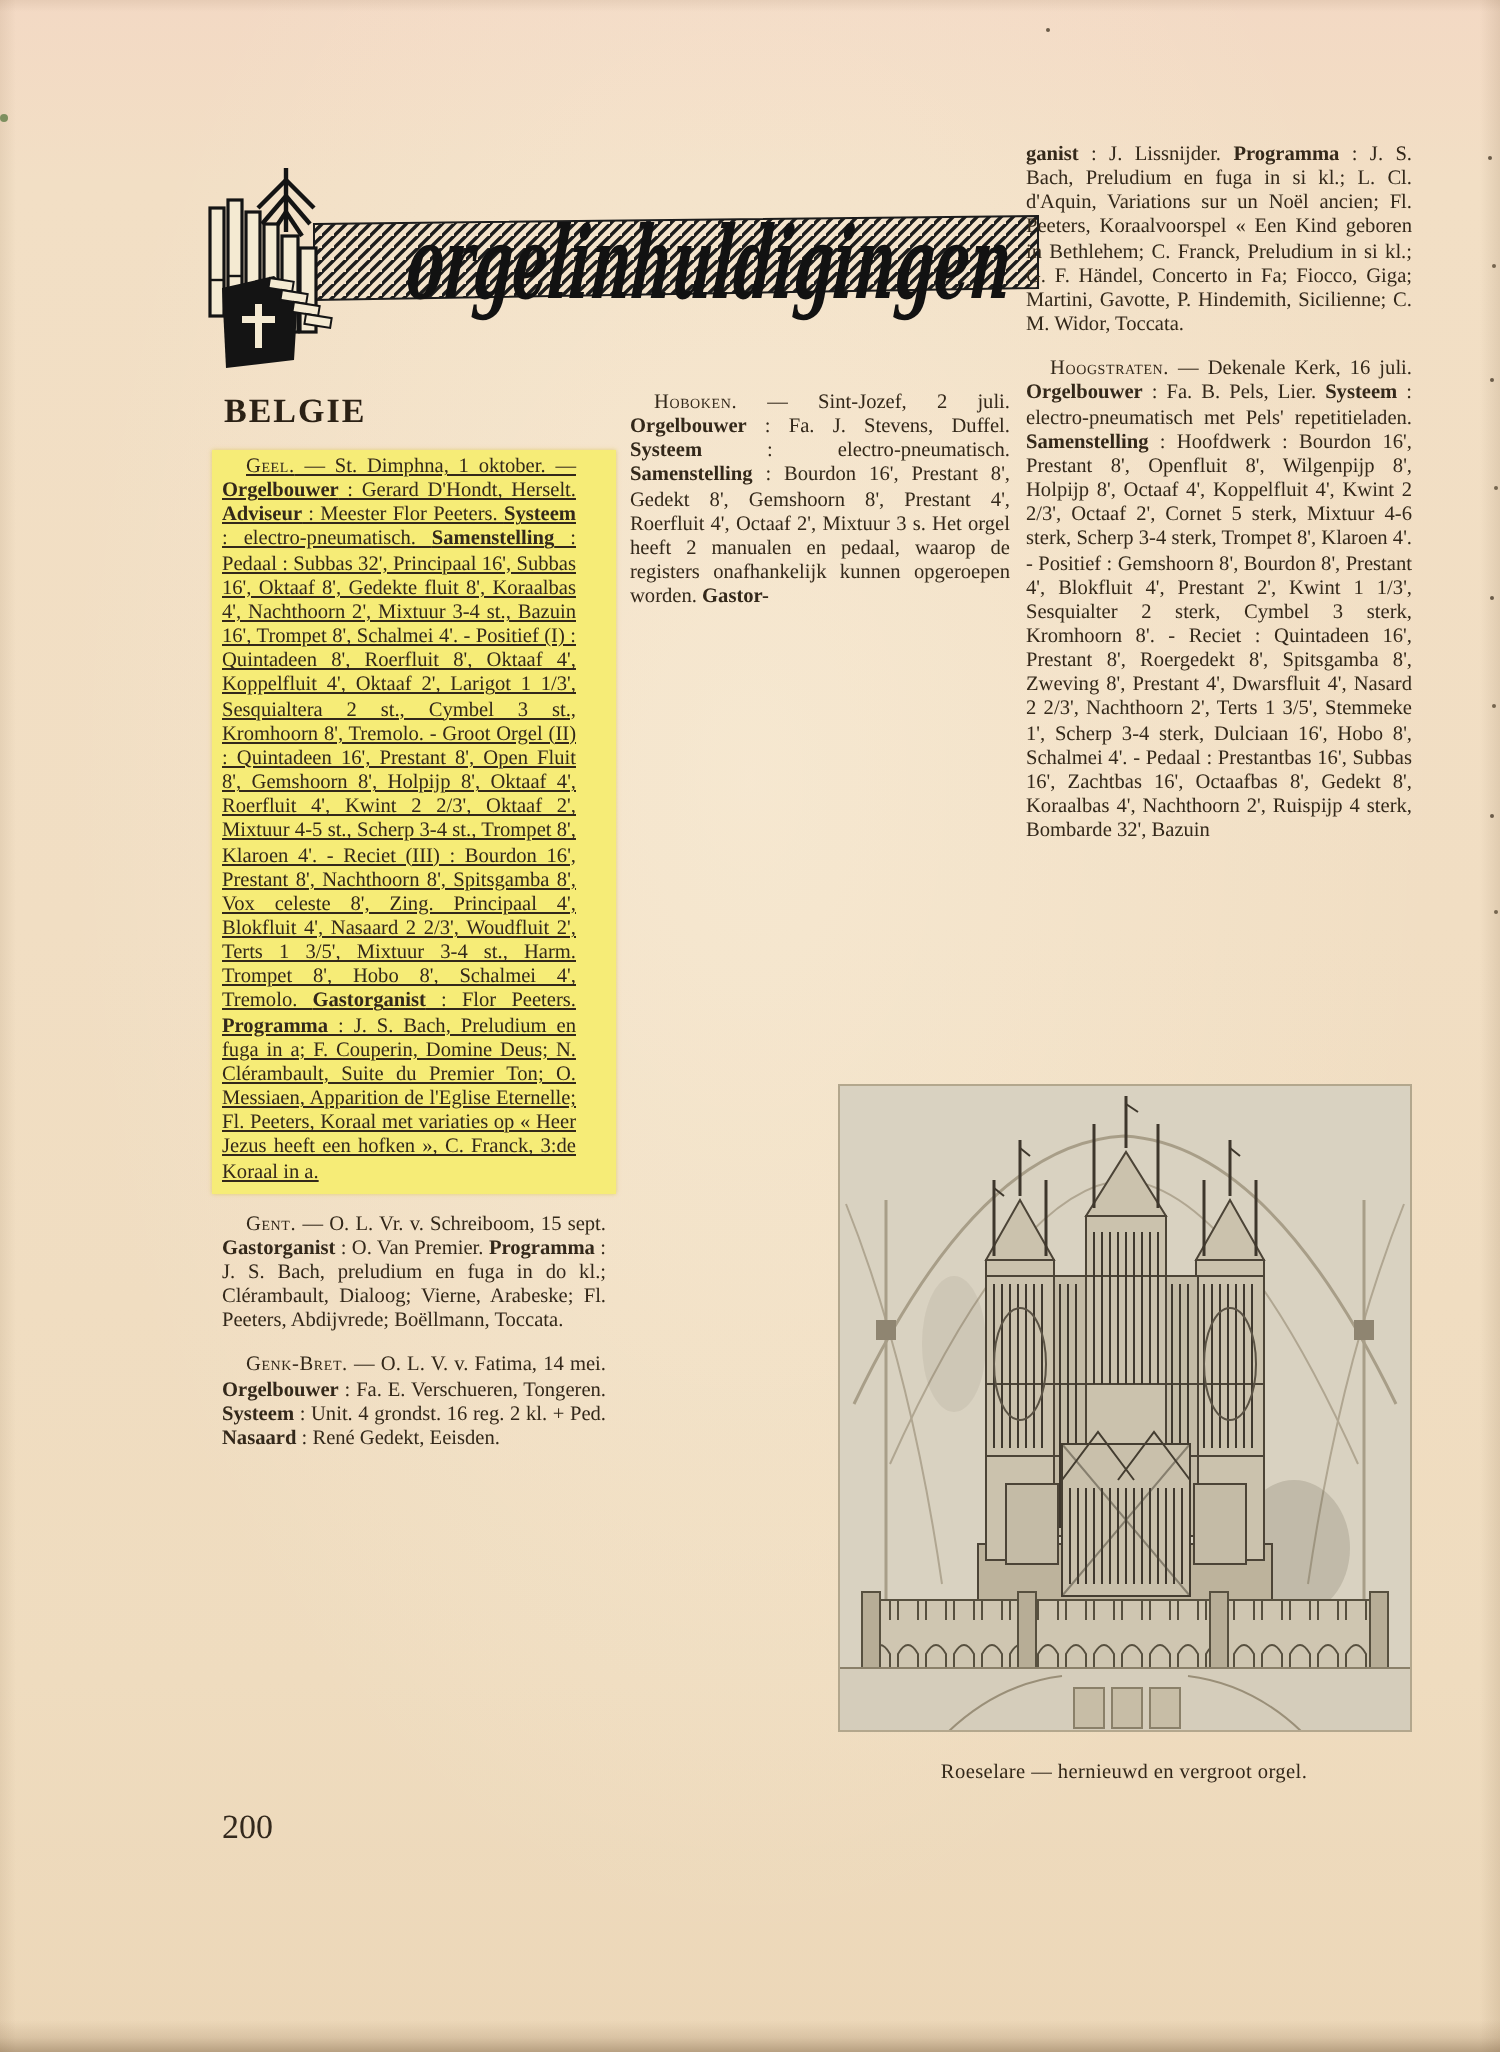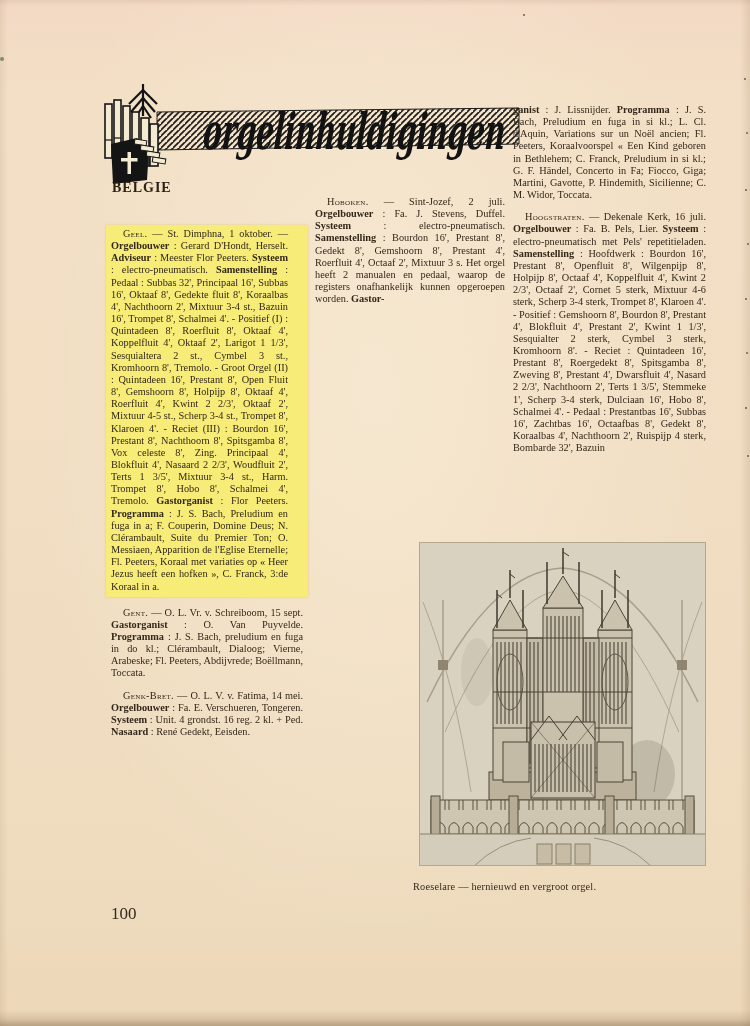--- a/index.html
+++ b/index.html
@@ -18,36 +18,36 @@
   .edge-left{position:absolute;top:0;left:0;bottom:0;width:8px;
     background:linear-gradient(90deg,rgba(121,91,58,0.10),rgba(121,91,58,0));}
   .edge-top{position:absolute;top:0;left:0;right:0;height:6px;
     background:linear-gradient(180deg,rgba(121,91,58,0.10),rgba(121,91,58,0));}
   .specks{position:absolute;left:0;top:0;width:2px;height:2px;border-radius:50%;background:transparent;
     box-shadow:744px 78px 0 0 #6b5c49, 746px 132px 0 0 #75654f, 745px 189px 0 0 #6b5c49,
       747px 243px 0 0 #75654f, 745px 298px 0 0 #6b5c49, 746px 352px 0 0 #75654f,
       745px 407px 0 0 #6b5c49, 747px 455px 0 0 #75654f, 1px 58px 0 1px #7d8f5f,
       523px 14px 0 0 #6b5c49;}
   .header-art{position:absolute;left:101px;top:82px;width:422px;height:104px;}
-  .section-heading{position:absolute;left:112px;top:180px;
-    font-size:14px;font-weight:bold;letter-spacing:1px;color:#2b2115;}
+  .section-heading{position:absolute;left:112px;top:196px;
+    font-size:17px;font-weight:bold;letter-spacing:1px;color:#2b2115;}
   .col{position:absolute;text-align:justify;font-size:10.3px;line-height:12.15px;color:#33281a;}
   #col-left{left:111px;top:225px;width:192px;}
   #col-mid{left:315px;top:196px;width:190px;}
   #col-right{left:513px;top:72px;width:193px;}
   .para{text-indent:12px;margin:0 0 10px 0;}
-  .para.noind{text-indent:0;margin-top:32px;}
+  .para.noind{text-indent:0;}
   .para.hl{background:#f6ec77;margin-left:-5px;margin-right:-5px;
-    padding:3px 20px 4px 5px;box-shadow:0 0 2px rgba(214,190,60,0.6);}
+    padding:3px 20px 4px 5px;box-shadow:0 0 2px rgba(214,190,60,0.6);text-decoration:underline;}
   .b{font-weight:bold;}
   .sc{font-variant:small-caps;letter-spacing:0.3px;}
   .page-number{position:absolute;left:111px;top:904px;font-size:17px;color:#33291d;}
   .figure{position:absolute;left:419px;top:542px;width:287px;height:324px;}
   .figure svg{display:block;}
-  .caption{position:absolute;left:413px;top:881px;width:298px;text-align:left;
+  .caption{position:absolute;left:413px;top:881px;width:298px;text-align:center;
     font-size:10.3px;color:#33281a;letter-spacing:0.2px;}
 </style>
 </head>
 <body>
 
 <div class="page">
 
   <div class="edge-top"></div>
   <div class="edge-left"></div>
   <div class="edge-right"></div>
@@ -113,21 +113,21 @@
           <rect x="20" y="76" width="16.5" height="3.5"></rect>
         </g>
       </g>
     </svg>
   </div>
 
   <div class="section-heading">BELGIE</div>
 
   <div class="col" id="col-left">
       <div class="para hl"><span class="sc">Geel.</span><span> — St. Dimphna, 1 oktober. — </span><span class="b">Orgelbouwer</span><span> : Gerard D'Hondt, Herselt. </span><span class="b">Adviseur</span><span> : Meester Flor Peeters. </span><span class="b">Systeem</span><span> : electro-pneumatisch. </span><span class="b">Samenstelling</span><span> : Pedaal : Subbas 32', Principaal 16', Subbas 16', Oktaaf 8', Gedekte fluit 8', Koraalbas 4', Nachthoorn 2', Mixtuur 3-4 st., Bazuin 16', Trompet 8', Schalmei 4'. - Positief (I) : Quintadeen 8', Roerfluit 8', Oktaaf 4', Koppelfluit 4', Oktaaf 2', Larigot 1 1/3', Sesquialtera 2 st., Cymbel 3 st., Kromhoorn 8', Tremolo. - Groot Orgel (II) : Quintadeen 16', Prestant 8', Open Fluit 8', Gemshoorn 8', Holpijp 8', Oktaaf 4', Roerfluit 4', Kwint 2 2/3', Oktaaf 2', Mixtuur 4-5 st., Scherp 3-4 st., Trompet 8', Klaroen 4'. - Reciet (III) : Bourdon 16', Prestant 8', Nachthoorn 8', Spitsgamba 8', Vox celeste 8', Zing. Principaal 4', Blokfluit 4', Nasaard 2 2/3', Woudfluit 2', Terts 1 3/5', Mixtuur 3-4 st., Harm. Trompet 8', Hobo 8', Schalmei 4', Tremolo. </span><span class="b">Gastorganist</span><span> : Flor Peeters. </span><span class="b">Programma</span><span> : J. S. Bach, Preludium en fuga in a; F. Couperin, Domine Deus; N. Clérambault, Suite du Premier Ton; O. Messiaen, Apparition de l'Eglise Eternelle; Fl. Peeters, Koraal met variaties op « Heer Jezus heeft een hofken », C. Franck, 3:de Koraal in a.</span></div>
-      <div class="para"><span class="sc">Gent.</span><span> — O. L. Vr. v. Schreiboom, 15 sept. </span><span class="b">Gastorganist</span><span> : O. Van Puyvelde. </span><span class="b">Programma</span><span> : J. S. Bach, preludium en fuga in do kl.; Clérambault, Dialoog; Vierne, Arabeske; Fl. Peeters, Abdijvrede; Boëllmann, Toccata.</span></div>
+      <div class="para"><span class="sc">Gent.</span><span> — O. L. Vr. v. Schreiboom, 15 sept. </span><span class="b">Gastorganist</span><span> : O. Van Premier. </span><span class="b">Programma</span><span> : J. S. Bach, preludium en fuga in do kl.; Clérambault, Dialoog; Vierne, Arabeske; Fl. Peeters, Abdijvrede; Boëllmann, Toccata.</span></div>
       <div class="para"><span class="sc">Genk-Bret.</span><span> — O. L. V. v. Fatima, 14 mei. </span><span class="b">Orgelbouwer</span><span> : Fa. E. Verschueren, Tongeren. </span><span class="b">Systeem</span><span> : Unit. 4 grondst. 16 reg. 2 kl. + Ped. </span><span class="b">Nasaard</span><span> : René Gedekt, Eeisden.</span></div>
     </div>
   <div class="col" id="col-mid">
       <div class="para"><span class="sc">Hoboken.</span><span> — Sint-Jozef, 2 juli. </span><span class="b">Orgelbouwer</span><span> : Fa. J. Stevens, Duffel. </span><span class="b">Systeem</span><span> : electro-pneumatisch. </span><span class="b">Samenstelling</span><span> : Bourdon 16', Prestant 8', Gedekt 8', Gemshoorn 8', Prestant 4', Roerfluit 4', Octaaf 2', Mixtuur 3 s. Het orgel heeft 2 manualen en pedaal, waarop de registers onafhankelijk kunnen opgeroepen worden. </span><span class="b">Gastor-</span></div>
     </div>
   <div class="col" id="col-right">
       <div class="para noind"><span class="b">ganist</span><span> : J. Lissnijder. </span><span class="b">Programma</span><span> : J. S. Bach, Preludium en fuga in si kl.; L. Cl. d'Aquin, Variations sur un Noël ancien; Fl. Peeters, Koraalvoorspel « Een Kind geboren in Bethlehem; C. Franck, Preludium in si kl.; G. F. Händel, Concerto in Fa; Fiocco, Giga; Martini, Gavotte, P. Hindemith, Sicilienne; C. M. Widor, Toccata.</span></div>
       <div class="para"><span class="sc">Hoogstraten.</span><span> — Dekenale Kerk, 16 juli. </span><span class="b">Orgelbouwer</span><span> : Fa. B. Pels, Lier. </span><span class="b">Systeem</span><span> : electro-pneumatisch met Pels' repetitieladen. </span><span class="b">Samenstelling</span><span> : Hoofdwerk : Bourdon 16', Prestant 8', Openfluit 8', Wilgenpijp 8', Holpijp 8', Octaaf 4', Koppelfluit 4', Kwint 2 2/3', Octaaf 2', Cornet 5 sterk, Mixtuur 4-6 sterk, Scherp 3-4 sterk, Trompet 8', Klaroen 4'. - Positief : Gemshoorn 8', Bourdon 8', Prestant 4', Blokfluit 4', Prestant 2', Kwint 1 1/3', Sesquialter 2 sterk, Cymbel 3 sterk, Kromhoorn 8'. - Reciet : Quintadeen 16', Prestant 8', Roergedekt 8', Spitsgamba 8', Zweving 8', Prestant 4', Dwarsfluit 4', Nasard 2 2/3', Nachthoorn 2', Terts 1 3/5', Stemmeke 1', Scherp 3-4 sterk, Dulciaan 16', Hobo 8', Schalmei 4'. - Pedaal : Prestantbas 16', Subbas 16', Zachtbas 16', Octaafbas 8', Gedekt 8', Koraalbas 4', Nachthoorn 2', Ruispijp 4 sterk, Bombarde 32', Bazuin</span></div>
     </div>
 
@@ -259,15 +259,15 @@
         <rect x="156" y="302" width="15" height="20"></rect>
       </g>
       <path d="M55,324 Q80,300 112,296" fill="none" stroke="#9a8f78"></path>
       <path d="M232,324 Q207,300 175,296" fill="none" stroke="#9a8f78"></path>
 
       <rect x="0.5" y="0.5" width="286" height="323" fill="none" stroke="#b3a78d"></rect>
     </svg>
   </div>
 
   <div class="caption">Roeselare — hernieuwd en vergroot orgel.</div>
-  <div class="page-number">100</div>
+  <div class="page-number">200</div>
 
 </div>
 
 </body></html>

